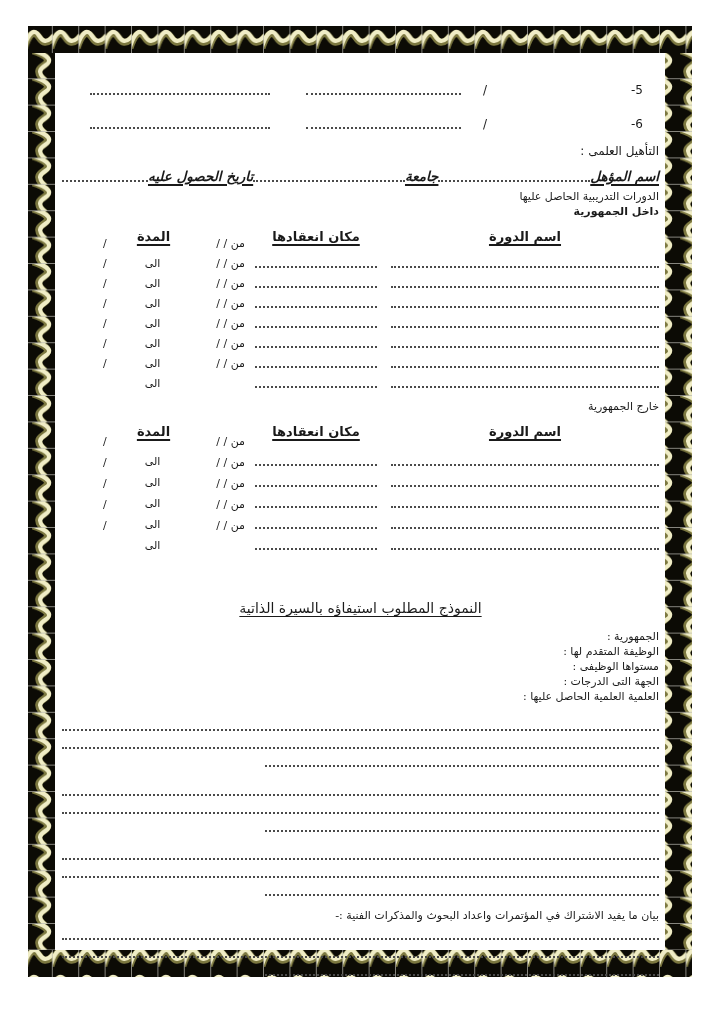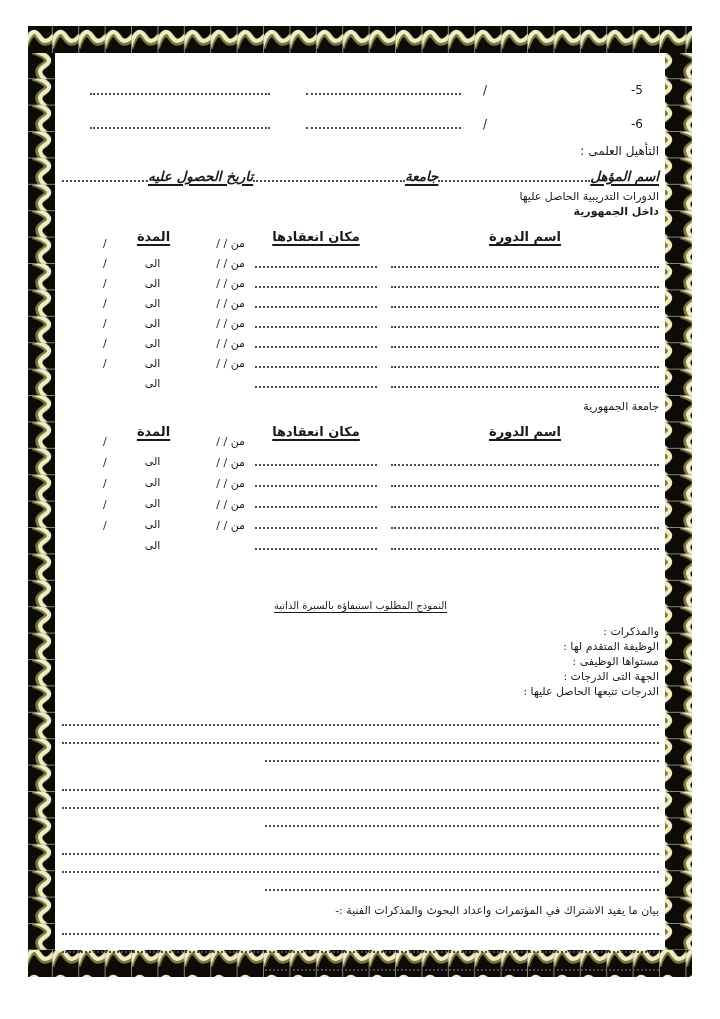--- a/index.html
+++ b/index.html
@@ -66,21 +66,21 @@
   .course-row .c-course{width:268px;}
   .course-row .c-place{width:122px;margin-right:14px;}
   .course-row .c-dur{width:183px;margin-right:10px;display:flex;direction:rtl;}
   .course-row .c-dur .ila{margin-right:56px;margin-top:20px;}
   .course-row .c-dur .sl{margin-right:38px;}
 
   .outside-label{margin-top:10px;font-size:11px;}
 
   
   .cv-title{
-    margin-top:48px;text-align:center;font-size:10px;
+    margin-top:48px;text-align:center;font-size:14px;
     text-decoration:underline;text-underline-offset:3px;
   }
   .cv-fields{margin-top:13px;}
   .cv-fields div{font-size:11px;line-height:15px;}
 
   .fields-lines{margin-top:12px;}
 
   .stmt{margin-top:13px;}
   .stmt-label{font-size:11px;}
   .stmt .dotline:first-of-type{margin-top:6px;}
@@ -214,21 +214,21 @@
         <span class="dots c-course"></span>
         <span class="dots c-place"></span>
         <span class="c-dur">
           <span class="mn">من / /</span>
           <span class="ila">الى</span>
           <span class="sl">/</span>
         </span>
       </div>
     </div>
 
-  <div class="outside-label">جامعة الجمهورية</div>
+  <div class="outside-label">خارج الجمهورية</div>
 
   <div class="tbl-head">
     <span class="th-course">اسم الدورة</span>
     <span class="th-place">مكان انعقادها</span>
     <span class="th-dur">المدة</span>
   </div>
 
   <div style="margin-top:8px;">
 
       <div class="course-row" style="height:21px;">
@@ -279,29 +279,29 @@
           <span class="ila">الى</span>
           <span class="sl">/</span>
         </span>
       </div>
     </div>
 
   <div class="cv-title">النموذج المطلوب استيفاؤه بالسيرة الذاتية</div>
 
   <div class="cv-fields">
 
-      <div>والمذكرات :</div>
+      <div>الجمهورية :</div>
 
       <div>الوظيفة المتقدم لها :</div>
 
       <div>مستواها الوظيفى :</div>
 
       <div>الجهة التى الدرجات :</div>
 
-      <div>الدرجات تتبعها الحاصل عليها :</div>
+      <div>العلمية العلمية الحاصل عليها :</div>
     </div>
 
   <div class="fields-lines">
     <div class="dotline"></div>
     <div class="dotline"></div>
     <div class="dotline partial"></div>
   </div>
 
   <div style="margin-top:14px;">
 

